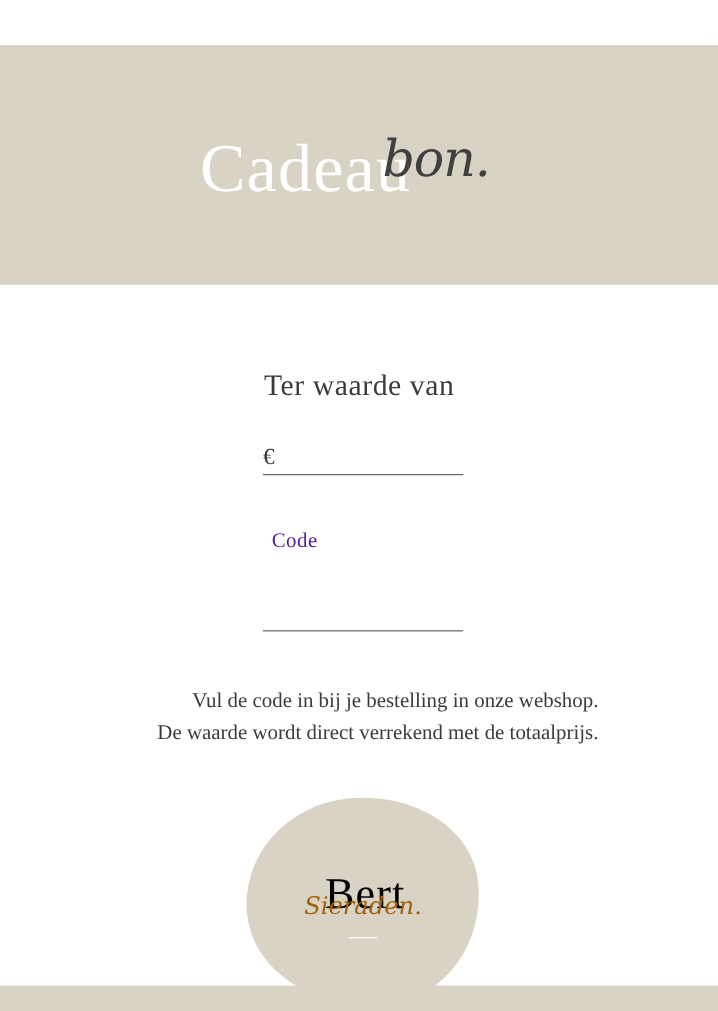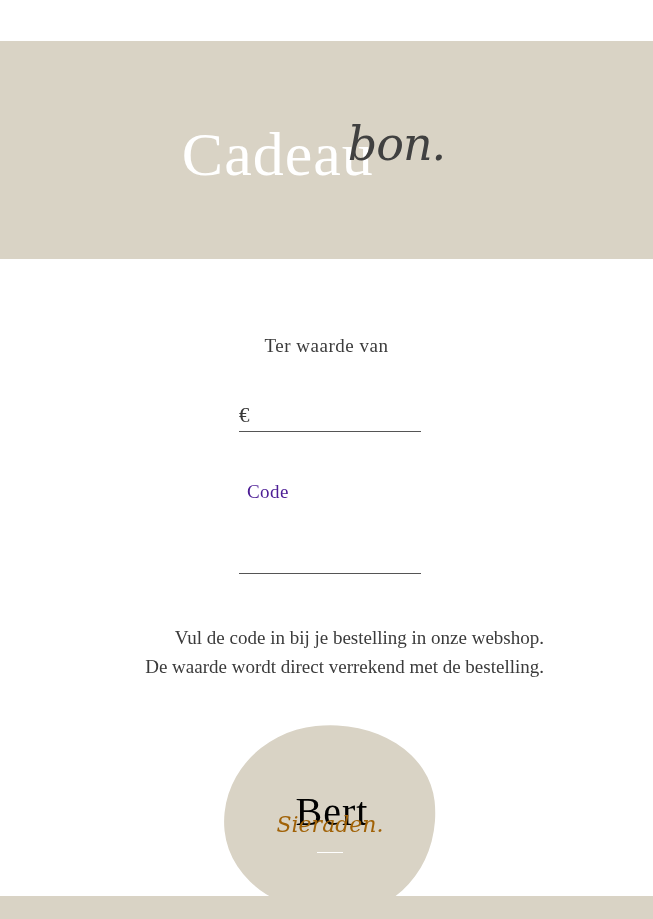--- a/index.html
+++ b/index.html
@@ -75,21 +75,21 @@
     height: 637px;
     background: #ffffff;
   }
 
   .value-label {
     position: absolute;
     top: 76px;
     left: 0;
     width: 653px;
     text-align: center;
-    font-size: 19px;
+    font-size: 27px;
     color: #3b3b3b;
     letter-spacing: 0.5px;
   }
 
   .amount-row {
     position: absolute;
     top: 132px;
     left: 239px;
     width: 182px;
     height: 40px;
@@ -231,21 +231,21 @@
     </div>
 
     <div class="code-label">Code</div>
 
     <div class="code-row">
       <span class="code-value"></span>
     </div>
 
     <div class="instructions">
       <div>Vul de code in bij je bestelling in onze webshop.</div>
-      <div>De waarde wordt direct verrekend met de bestelling.</div>
+      <div>De waarde wordt direct verrekend met de totaalprijs.</div>
     </div>
 
   </div>
 
   <div class="logo-blob"></div>
   <div class="logo-inner">
     <span class="logo-brand">Bert</span>
     <span class="logo-sub">Sieraden.</span>
     <span class="logo-dash"></span>
   </div>

